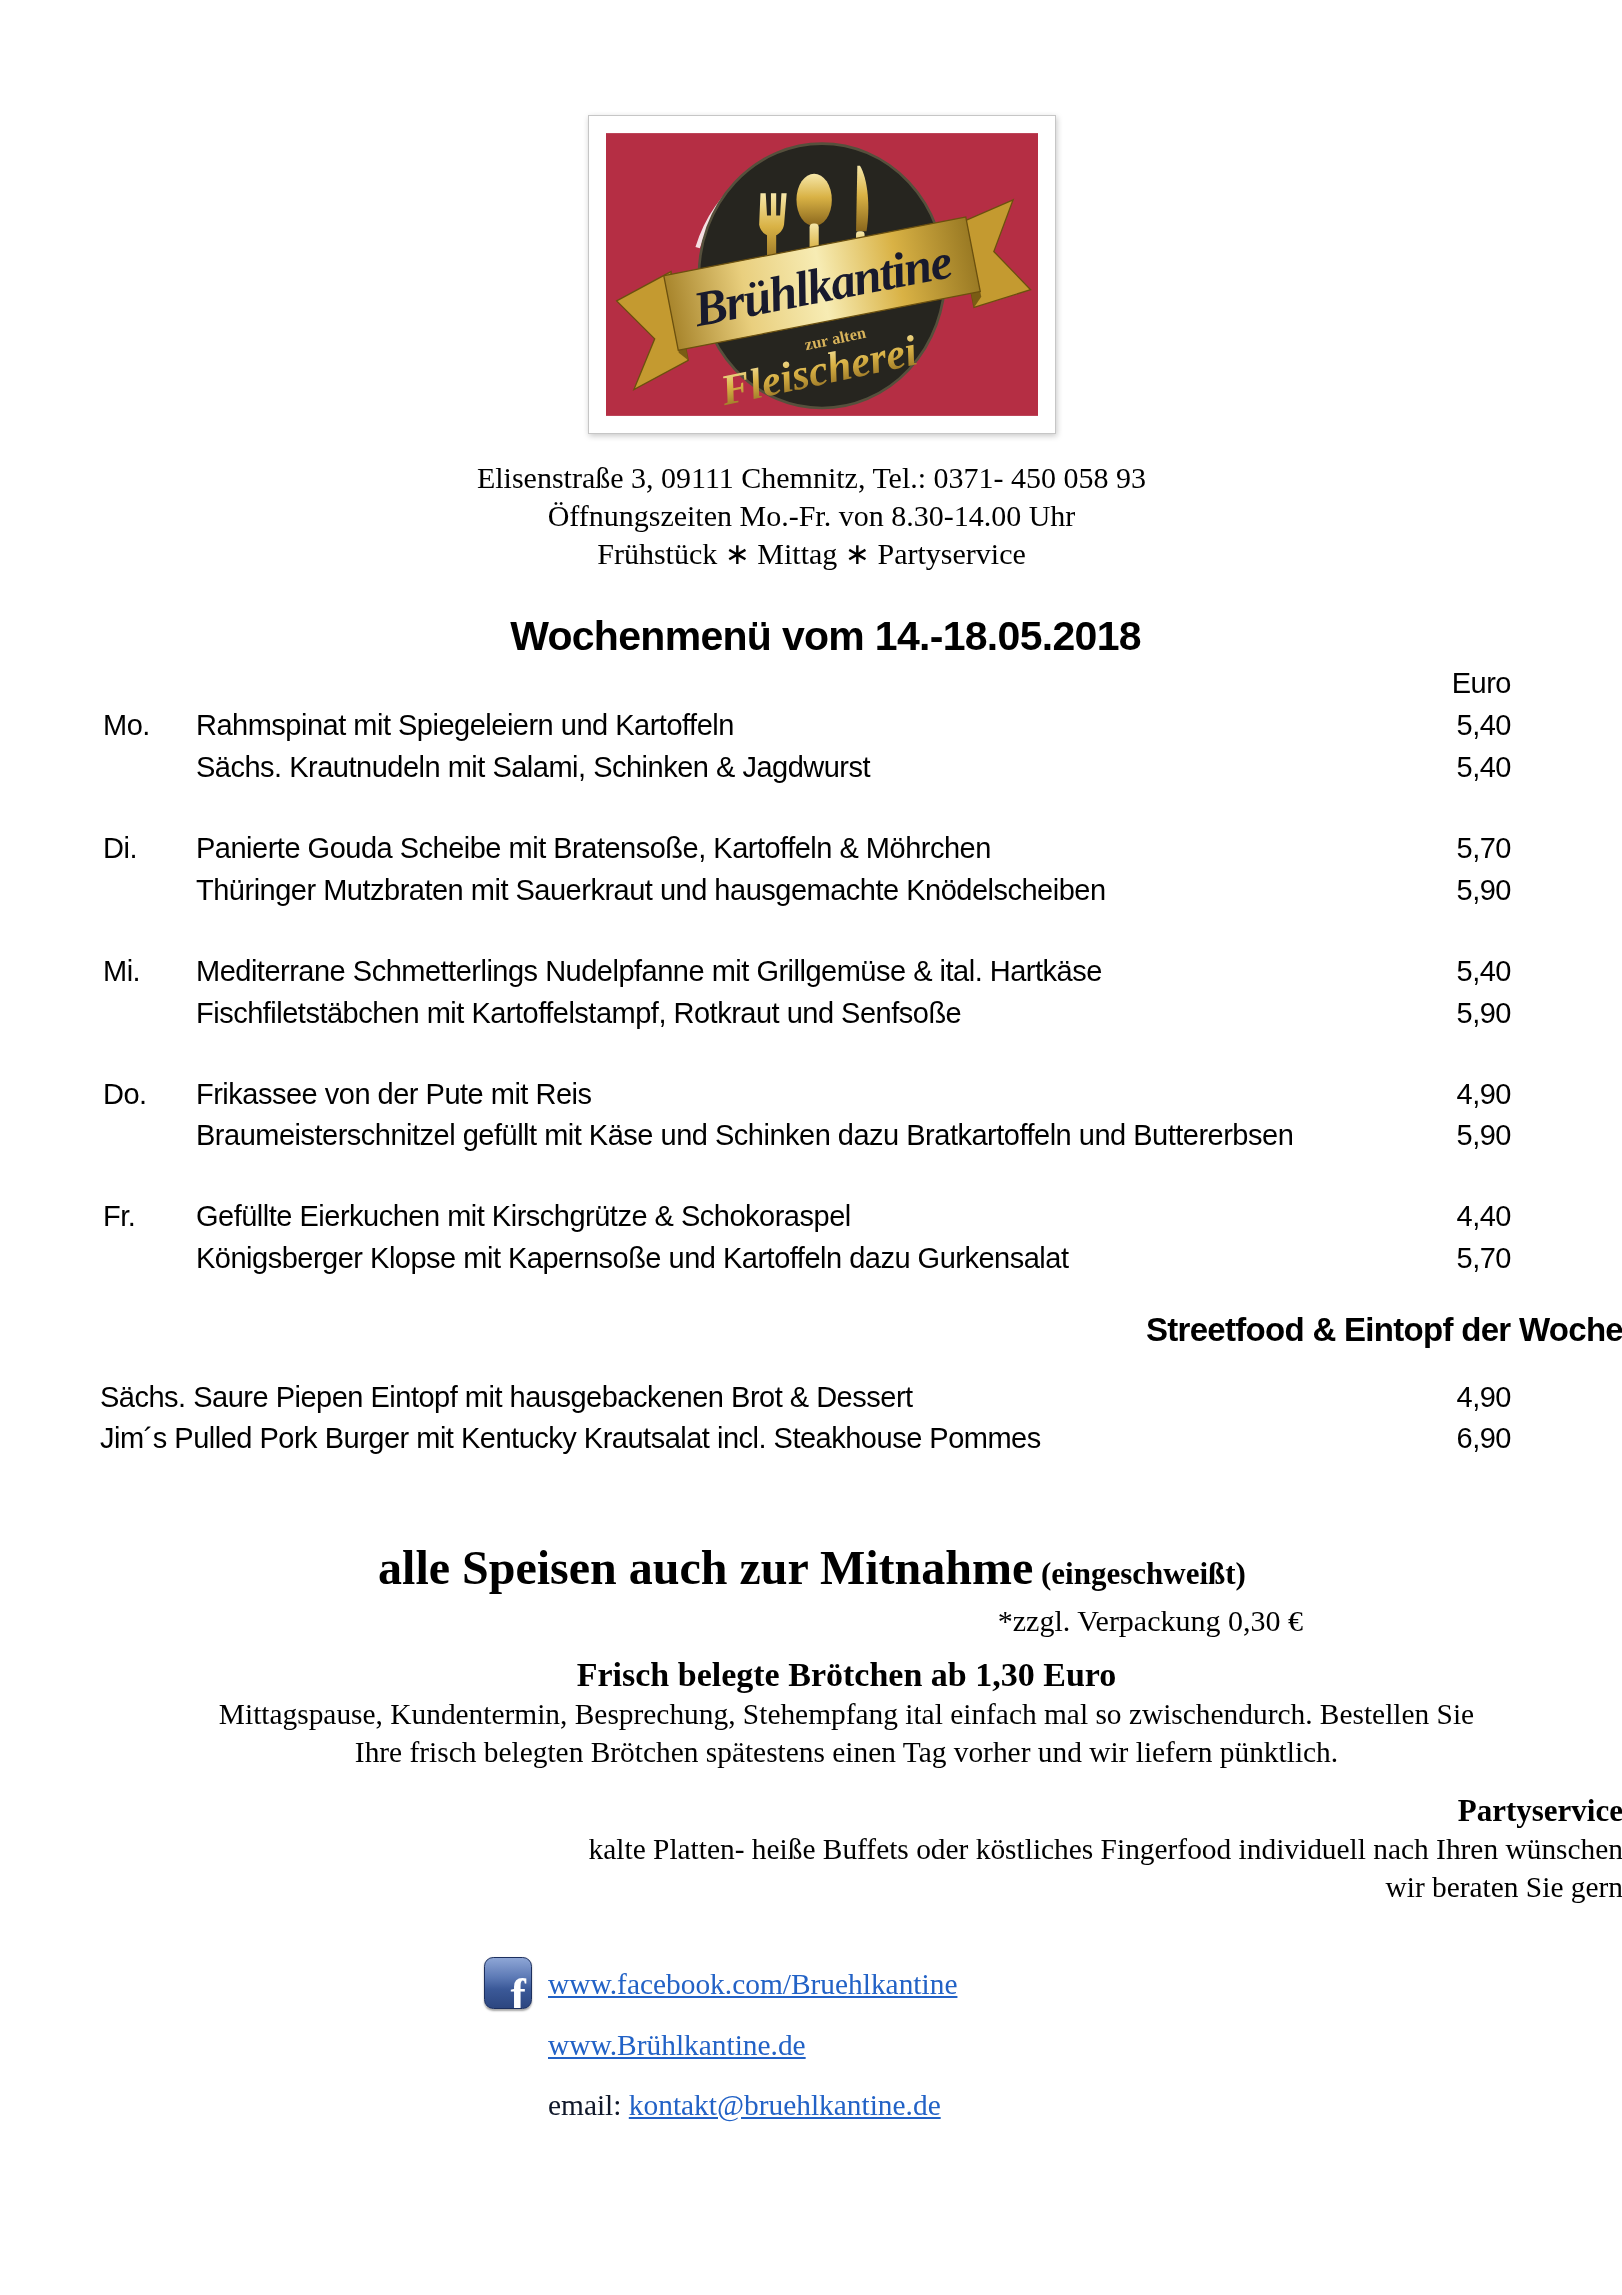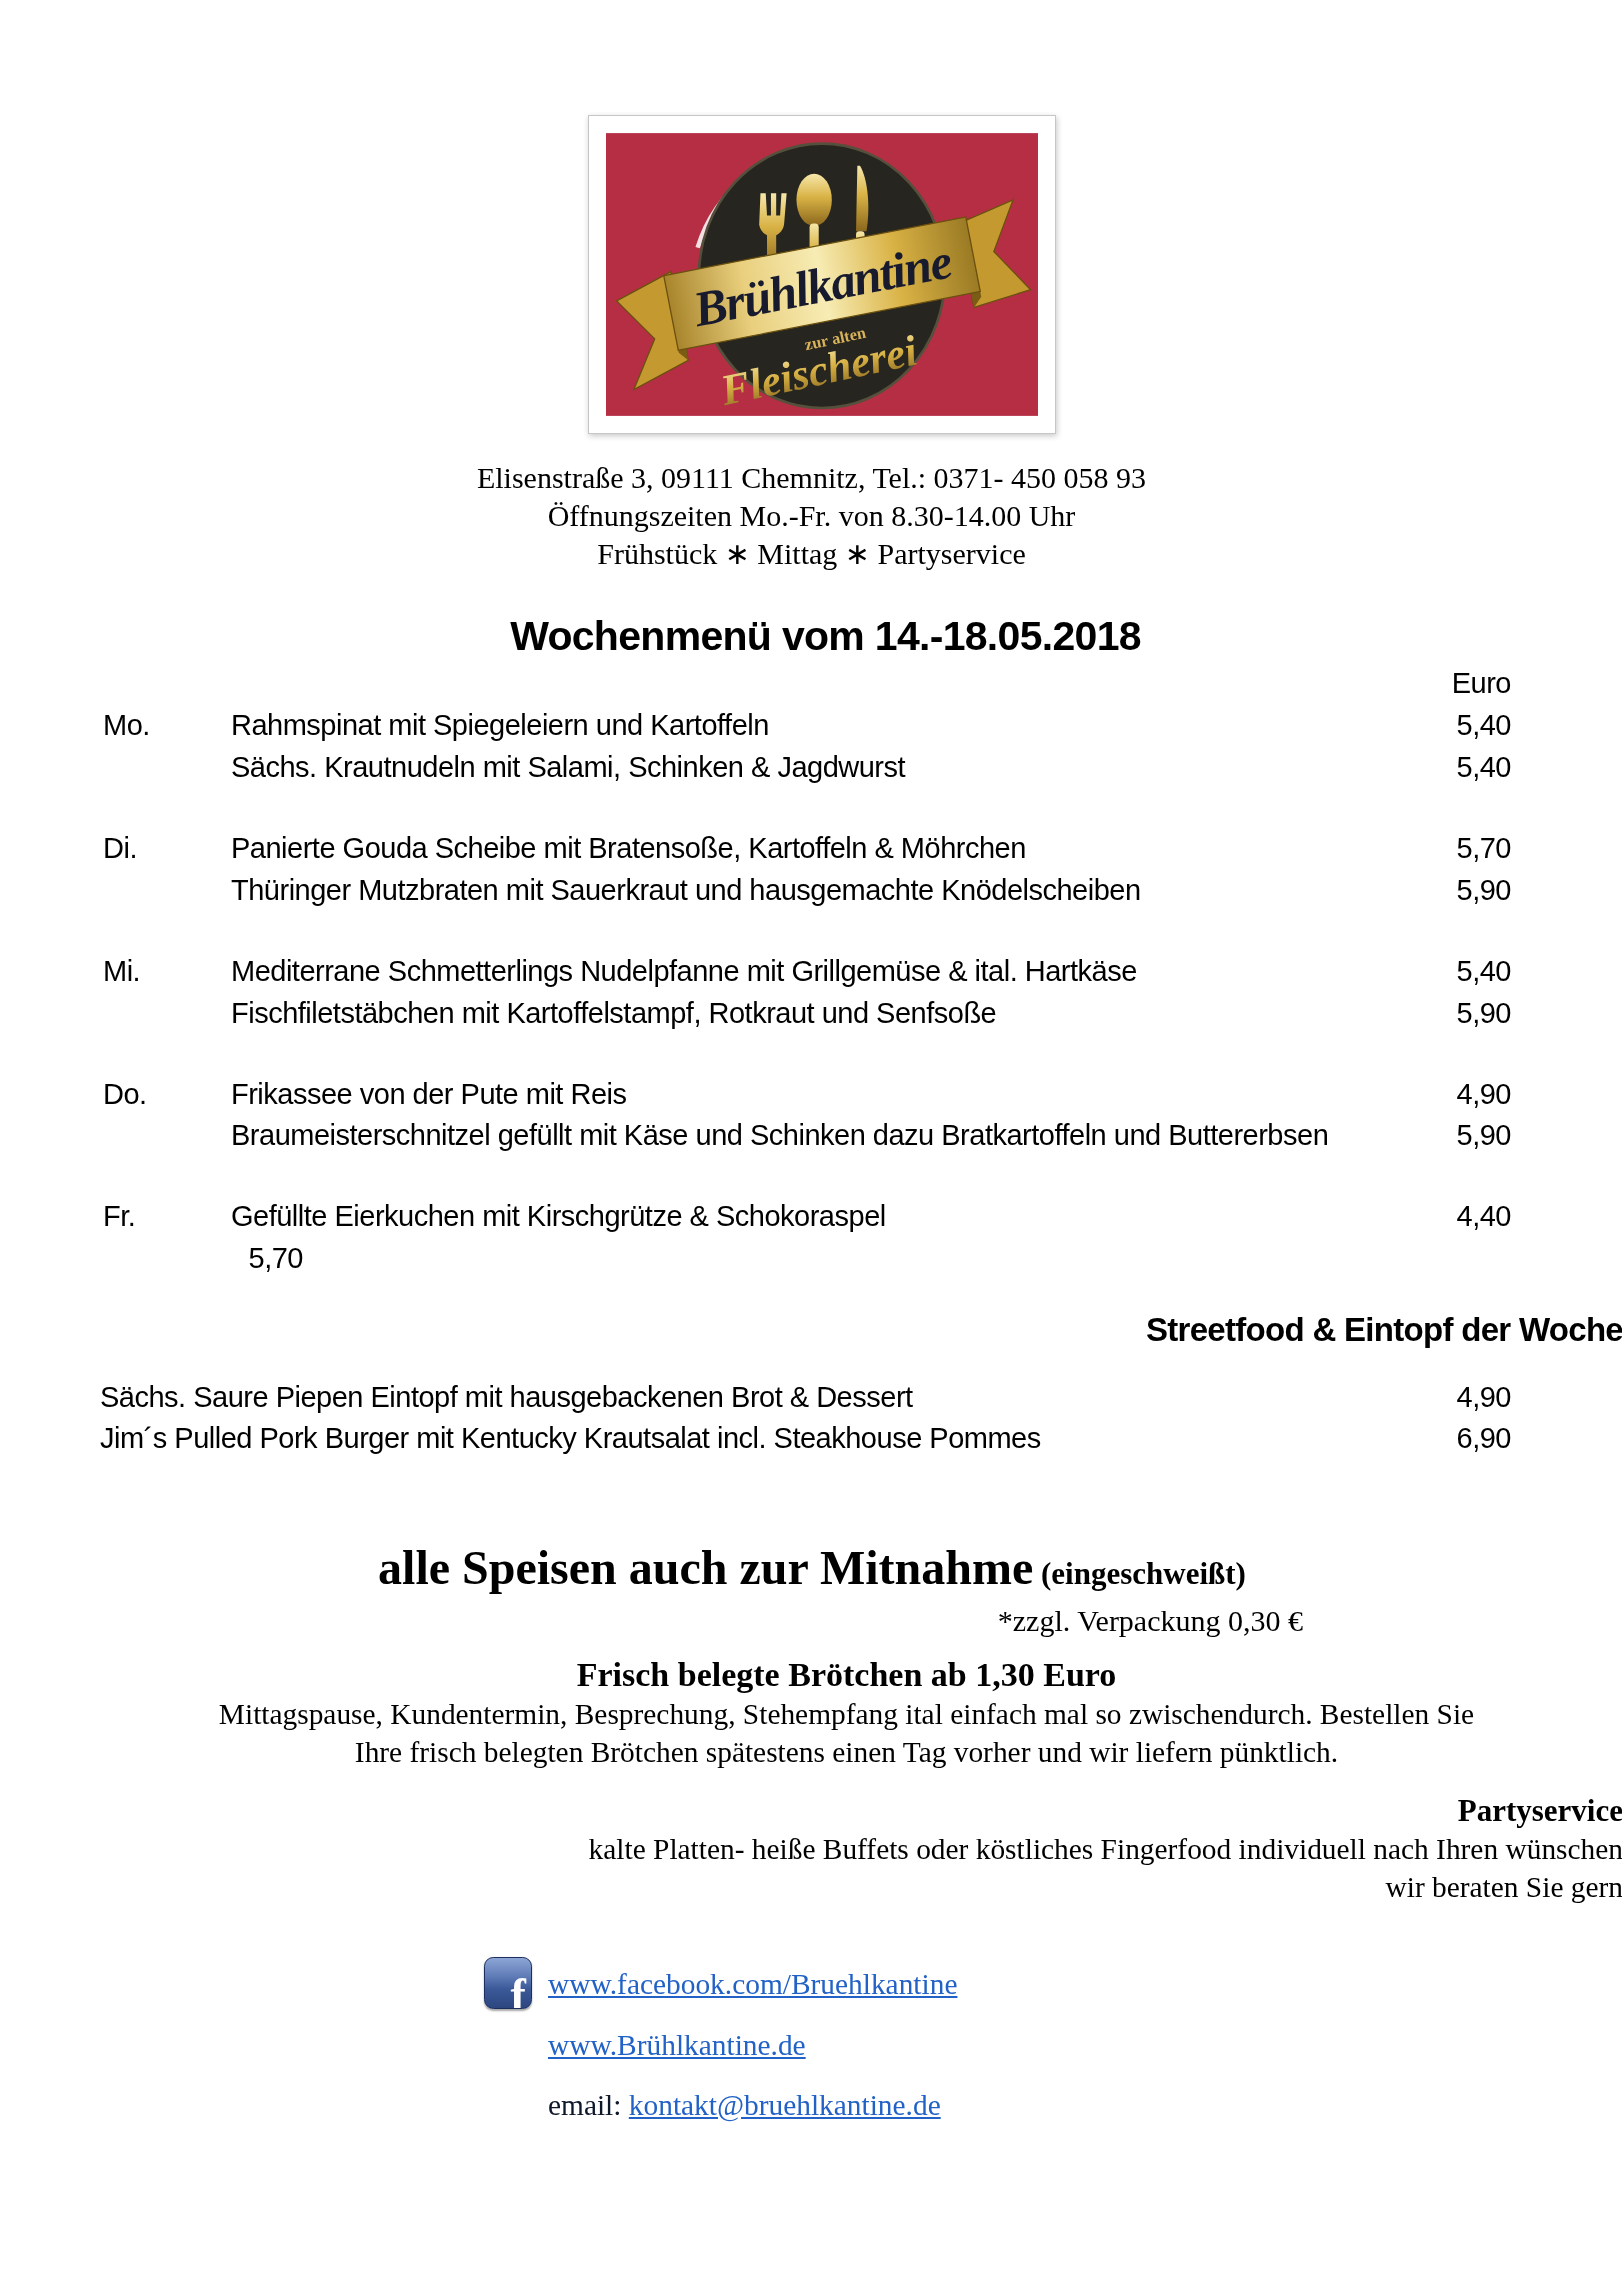--- a/index.html
+++ b/index.html
@@ -24,21 +24,21 @@
   .menu-title{
     position:absolute;left:0;top:612px;width:100%;text-align:center;
     font-family:"Liberation Sans",sans-serif;font-weight:bold;font-size:41px;line-height:49px;
     letter-spacing:-0.7px;white-space:nowrap;padding-left:14px;
   }
   .menu{
     position:absolute;left:103px;top:666px;width:1408px;
     font-family:"Liberation Sans",sans-serif;font-size:29px;letter-spacing:-0.5px;
   }
   .euro-row{height:34px;line-height:34px;text-align:right;margin-bottom:7.9px;}
-  .menu-row{display:flex;height:34px;line-height:34px;margin-bottom:7.9px;gap:35px;}
+  .menu-row{display:flex;height:34px;line-height:34px;margin-bottom:7.9px;}
   .menu-row.group-end{margin-bottom:47px;}
   .day-cell{width:93px;flex:0 0 93px;}
   .dish-cell{flex:1 1 auto;white-space:nowrap;overflow:visible;}
   .price-cell{flex:0 0 72px;width:72px;text-align:right;}
   
   .streetfood-title{
     position:absolute;left:0;top:1309px;width:100%;text-align:right;
     font-family:"Liberation Sans",sans-serif;font-weight:bold;font-size:33px;line-height:41px;
     letter-spacing:-0.7px;white-space:nowrap;
   }
@@ -189,20 +189,21 @@
       <div class="price-cell">5,90</div>
     </div>
 
     <div class="menu-row">
       <div class="day-cell">Fr.</div>
       <div class="dish-cell">Gefüllte Eierkuchen mit Kirschgrütze &amp; Schokoraspel</div>
       <div class="price-cell">4,40</div>
     </div>
     <div class="menu-row">
       <div class="day-cell"></div>
+      <div class="dish-cell">Königsberger Klopse mit Kapernsoße und Kartoffeln dazu Gurkensalat</div>
       <div class="price-cell">5,70</div>
     </div>
   </div>
 
   <div class="streetfood-title">Streetfood &amp; Eintopf der Woche</div>
   <div class="streetfood">
     <div class="sf-row">
       <div class="dish-cell">Sächs. Saure Piepen Eintopf mit hausgebackenen Brot &amp; Dessert</div>
       <div class="price-cell">4,90</div>
     </div>

